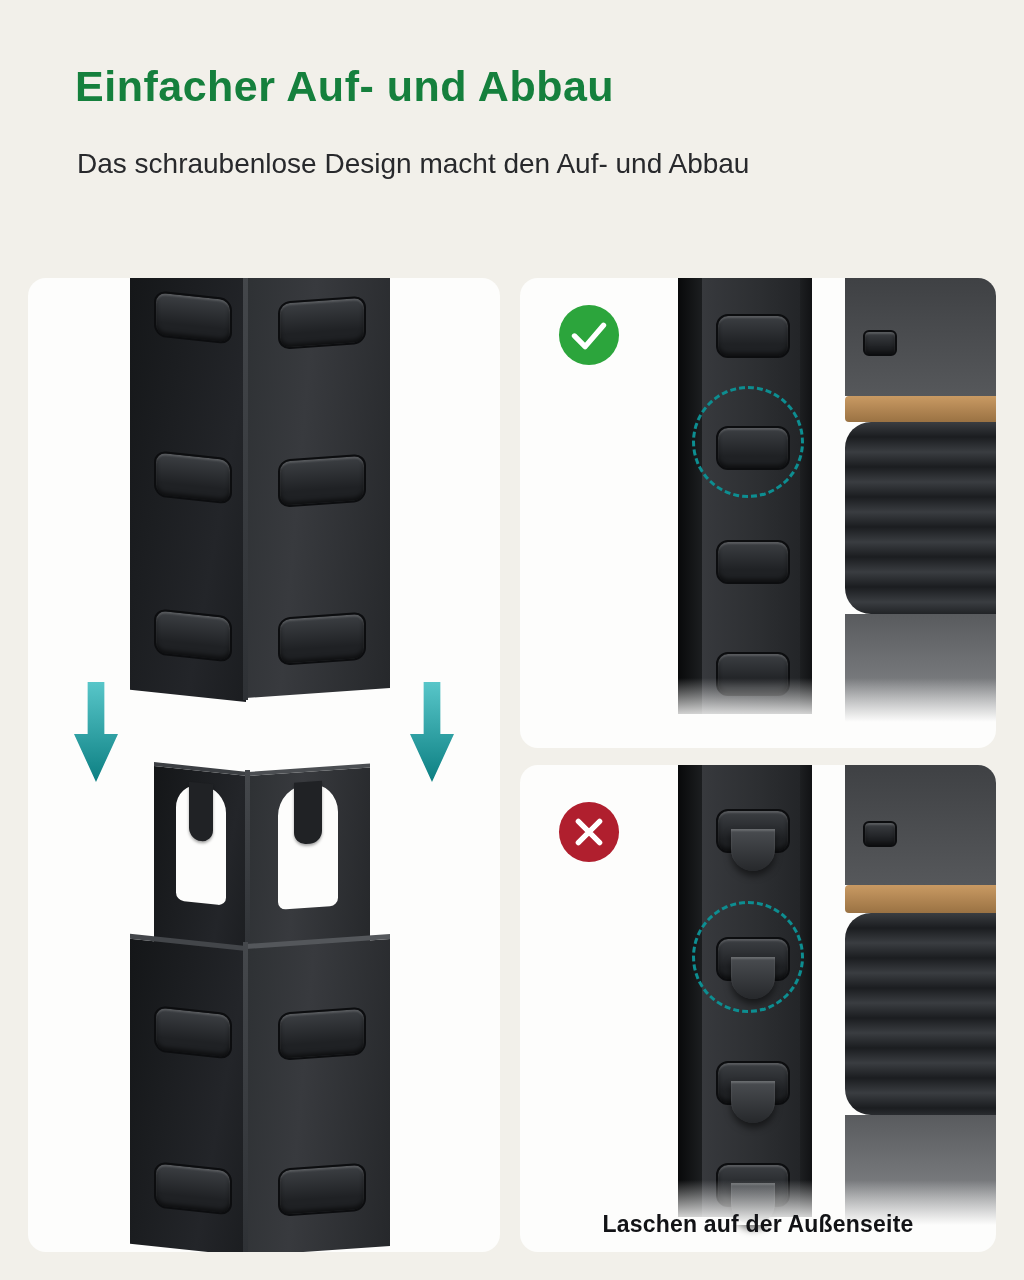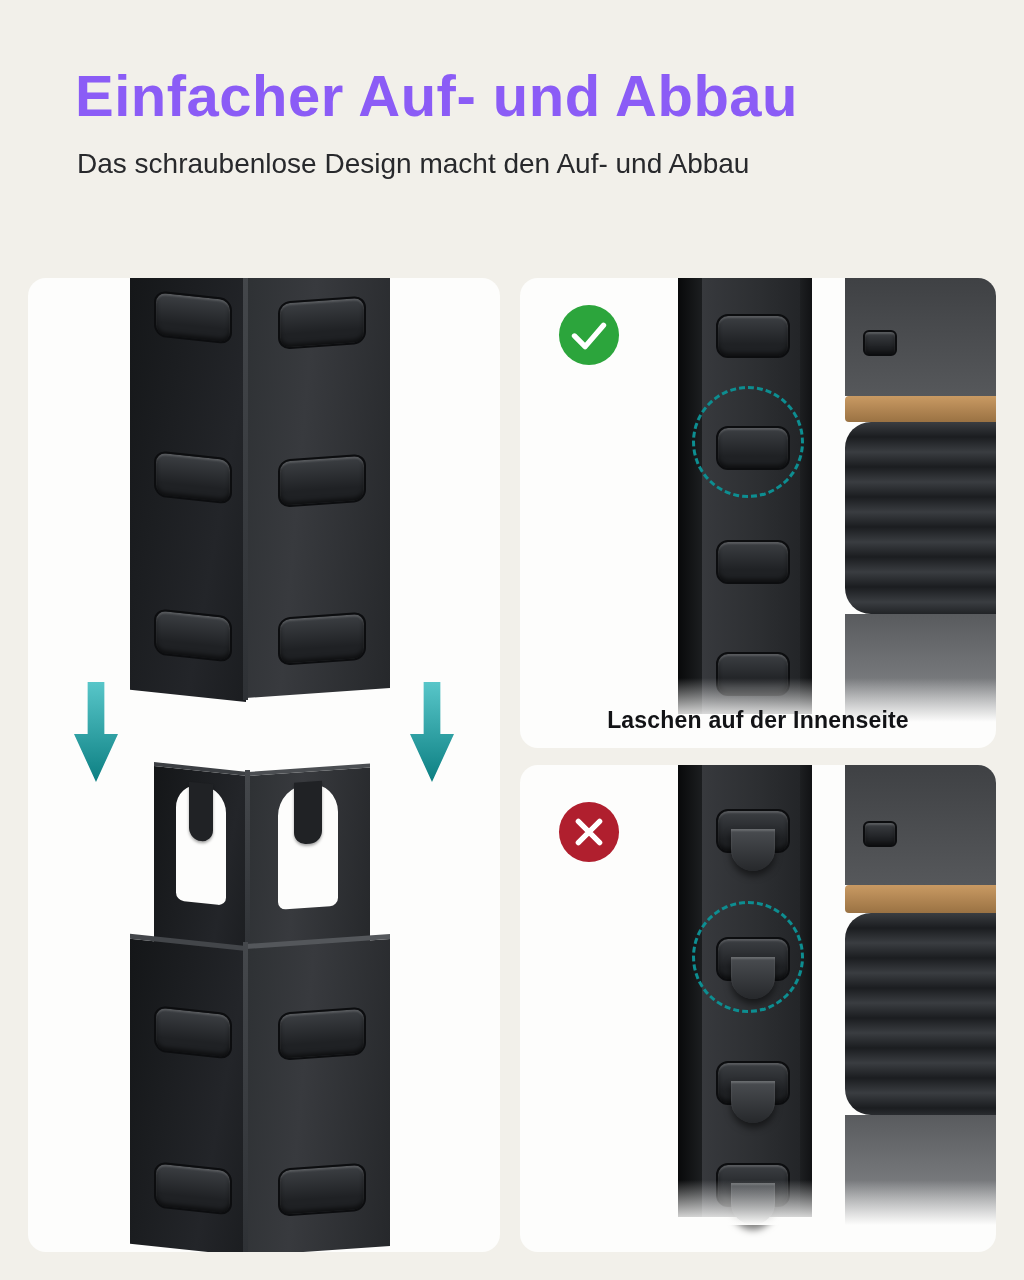--- a/index.html
+++ b/index.html
@@ -8,21 +8,21 @@
   }
   *{box-sizing:border-box;}
   html,body{margin:0;padding:0;}
   body{
     width:1024px;height:1280px;position:relative;overflow:hidden;
     background:var(--background);
     font-family:"Liberation Sans","DejaVu Sans",sans-serif;color:var(--ink);
   }
   .title{
     position:absolute;left:75px;top:62px;margin:0;
-    font-size:58px;font-weight:700;letter-spacing:.5px;color:#8b5cf6;
+    font-size:43px;font-weight:700;letter-spacing:.5px;color:#15803d;
   }
   .subtitle{
     position:absolute;left:77px;top:142px;margin:0;
     font-size:28px;line-height:1.55;font-weight:400;color:#28292c;
   }
   .panel{
     position:absolute;background:var(--panel);border-radius:18px;overflow:hidden;
   }
   #panel-left{left:28px;top:278px;width:472px;height:974px;}
   #panel-right-top{left:520px;top:278px;width:476px;height:470px;}
@@ -171,21 +171,20 @@
         </div>
         <div class="cu-wood" style="top:118px;height:26px;"></div>
         <div class="cu-beam" style="top:144px;height:192px;"></div>
         <div class="cu-gray" style="top:336px;height:108px;"></div>
       </div>
 
       <div class="photo-fade" style="left:150px;top:400px;width:326px;height:44px;"></div>
       <div class="highlight-circle" style="left:172px;top:108px;"></div>
     </div>
 
-    <p class="caption">Laschen auf der Innenseite</p>
   </section>
 
   <section class="panel" id="panel-right-bottom">
     <span class="status cross" style="left:38px;top:36px;">
       <svg viewBox="0 0 64 64" width="62" height="62" aria-hidden="true">
         <circle cx="32" cy="32" r="31"></circle>
         <path d="M21 21l22 22M43 21l-22 22" fill="none" stroke="#ffffff" stroke-width="5.5" stroke-linecap="round"></path>
       </svg>
     </span>
 
@@ -214,15 +213,16 @@
         </div>
         <div class="cu-wood" style="top:120px;height:28px;"></div>
         <div class="cu-beam" style="top:148px;height:202px;"></div>
         <div class="cu-gray" style="top:350px;height:110px;"></div>
       </div>
 
       <div class="photo-fade" style="left:150px;top:415px;width:326px;height:45px;"></div>
       <div class="highlight-circle" style="left:172px;top:136px;"></div>
     </div>
 
+    <p class="caption">Laschen auf der Außenseite</p>
   </section>
 
 </div>
 
 </body></html>

